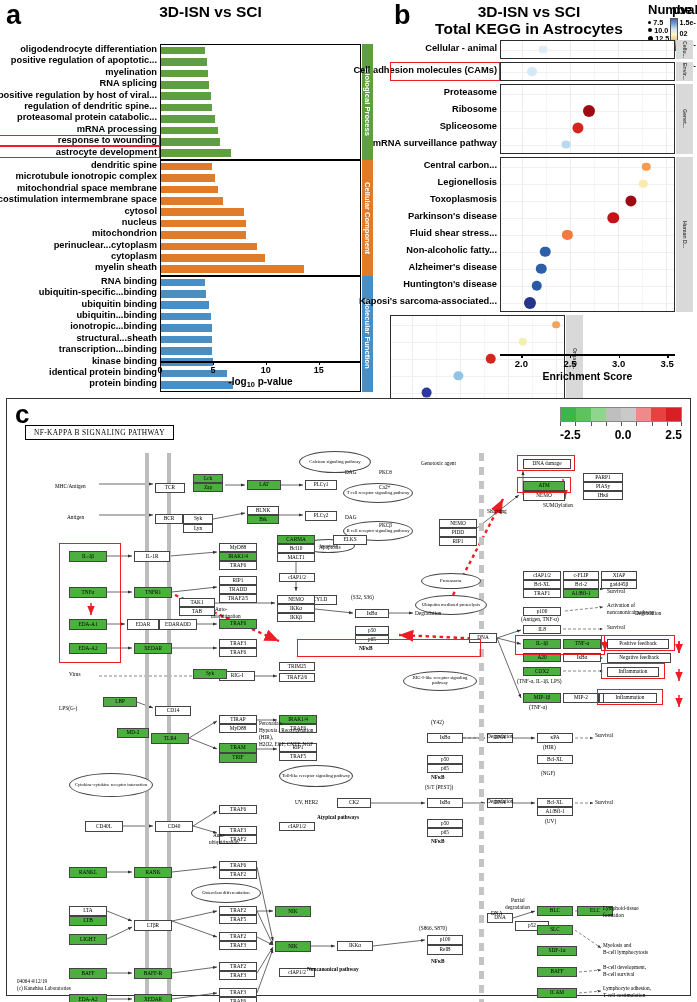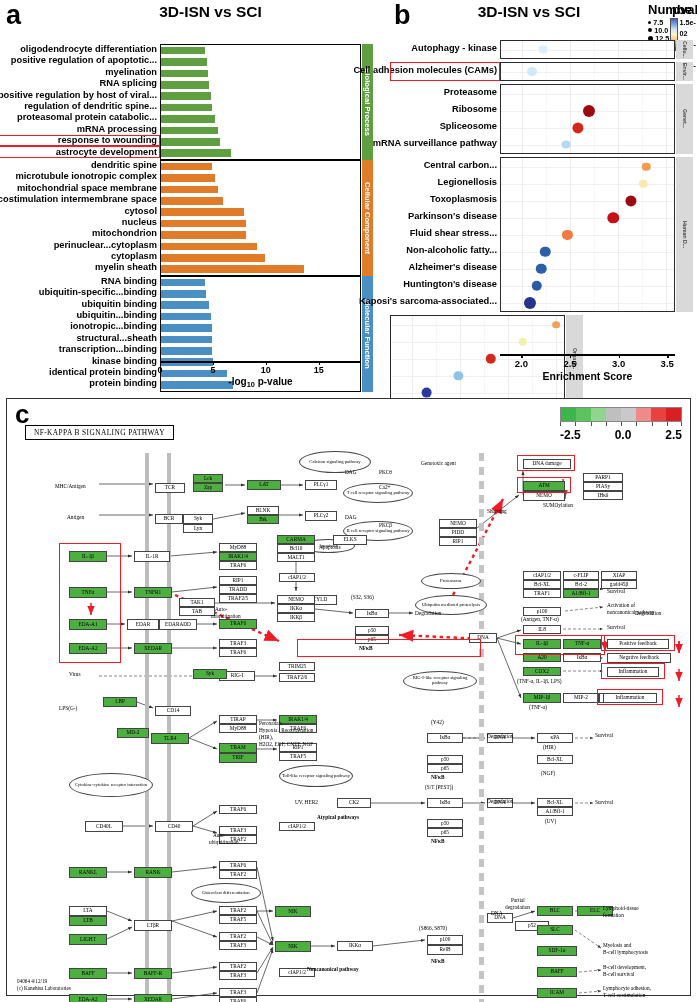--- a/index.html
+++ b/index.html
@@ -292,20 +292,21 @@
     </div>
   <div id="a-xlabel">
     <span>-log</span><span class="sub">10</span><span> p-value</span>
   </div>
 </div>
 
 <div id="panel-b">
   <div class="panel-letter">b</div>
   <div id="b-title" class="ptitle">
     <div>3D-ISN vs SCI</div>
+    <div>Total KEGG in Astrocytes</div>
   </div>
 
   <div id="b-legend">
     <div class="lg-head">
       <span style="width:24px">Numbe</span>
       <span>pvalue</span>
     </div>
     <div class="lg-body">
       <div class="lg-sizes">
           <div class="lg-srow">
@@ -332,21 +333,21 @@
             <div>1.0e-02</div>
             <div>5.0e-03</div>
           </div>
       </div>
     </div>
   </div>
 
   <div id="b-plot">
       <div class="kegg-group">
         <div class="kegg-labels">
-          <div class="kg-lbl">Autophagy - kinase</div>
+          <div class="kg-lbl">Cellular - animal</div>
         </div>
         <div class="kegg-panel">
           <div class="kg-row">
             <div class="kg-grid">
               <div class="kg-gl" style="left: 12.2222%;"></div>
               <div class="kg-gl" style="left: 40%;"></div>
               <div class="kg-gl" style="left: 67.7778%;"></div>
               <div class="kg-gl" style="left: 95.5556%;"></div>
               <div class="kg-gl" style="background: rgb(246, 246, 246); left: 26.1111%;"></div>
               <div class="kg-gl" style="background: rgb(246, 246, 246); left: 53.8889%;"></div>

